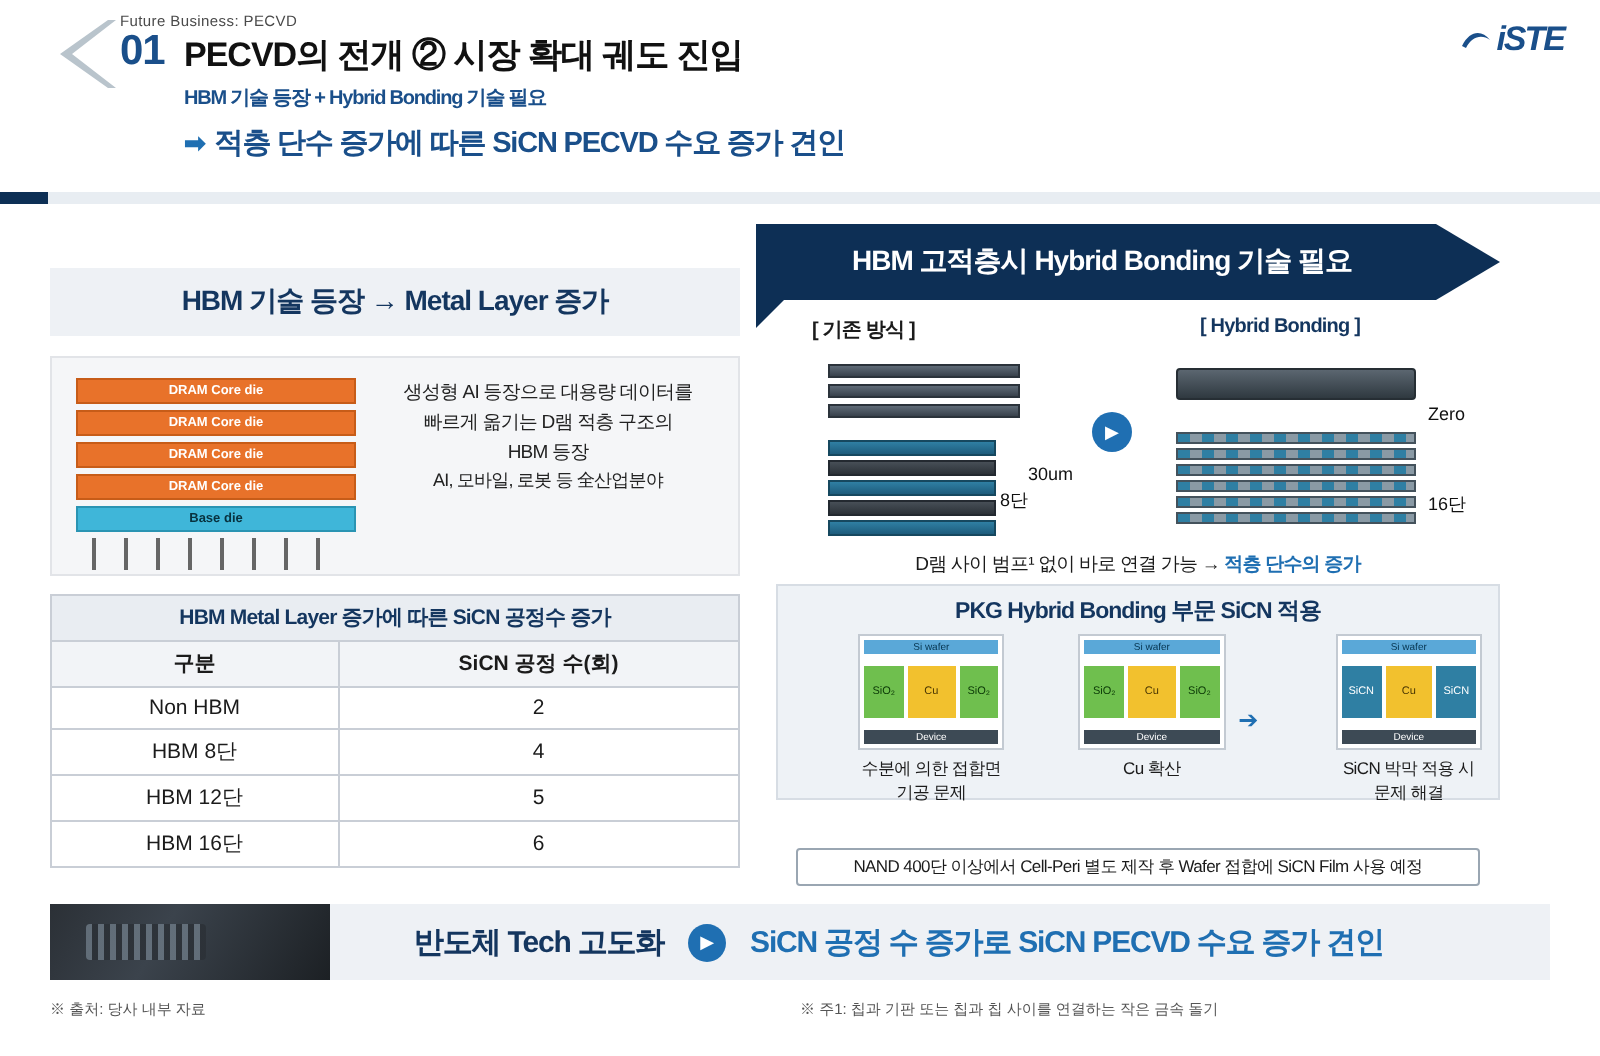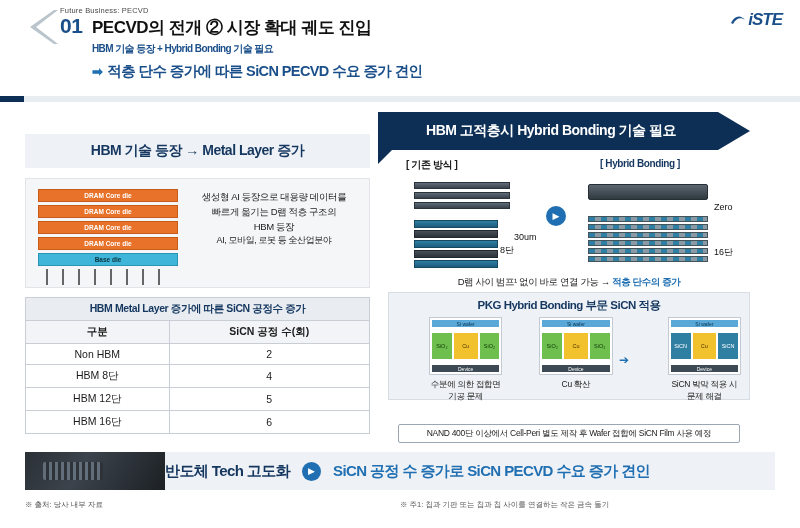--- a/index.html
+++ b/index.html
@@ -222,21 +222,21 @@
   .bot-img {
     width: 140px; height: 38px;
     background: linear-gradient(120deg,#2b3036 0%, #3b434c 40%, #1c2024 100%);
     position: relative; overflow: hidden;
   }
   .bot-img::after {
     content:""; position:absolute; left: 18px; top: 10px; width: 60px; height: 18px;
     background: repeating-linear-gradient(90deg,#6d7a86 0 3px, #2b3036 3px 6px);
     opacity:.8; border-radius: 2px;
   }
-  .bot-t1 { font-size: 15px; font-weight: bold; color: #14365f; letter-spacing:-.6px;}
+  .bot-t1 { margin-left: 42px; font-size: 15px; font-weight: bold; color: #14365f; letter-spacing:-.6px;}
   .bot-dot {
     margin: 0 12px; width: 19px; height: 19px; border-radius: 50%;
     background: #1f6fb2; color:#fff; display:flex; align-items:center; justify-content:center;
     font-size: 9px;
   }
   .bot-t2 { font-size: 15px; font-weight: bold; color: #1f6fb2; letter-spacing:-.6px;}
 
   .foot-l { position: absolute; left: 25px; top: 500px; font-size: 7.5px; color: #555; }
   .foot-r { position: absolute; left: 400px; top: 500px; font-size: 7.5px; color: #555; }
 </style>

